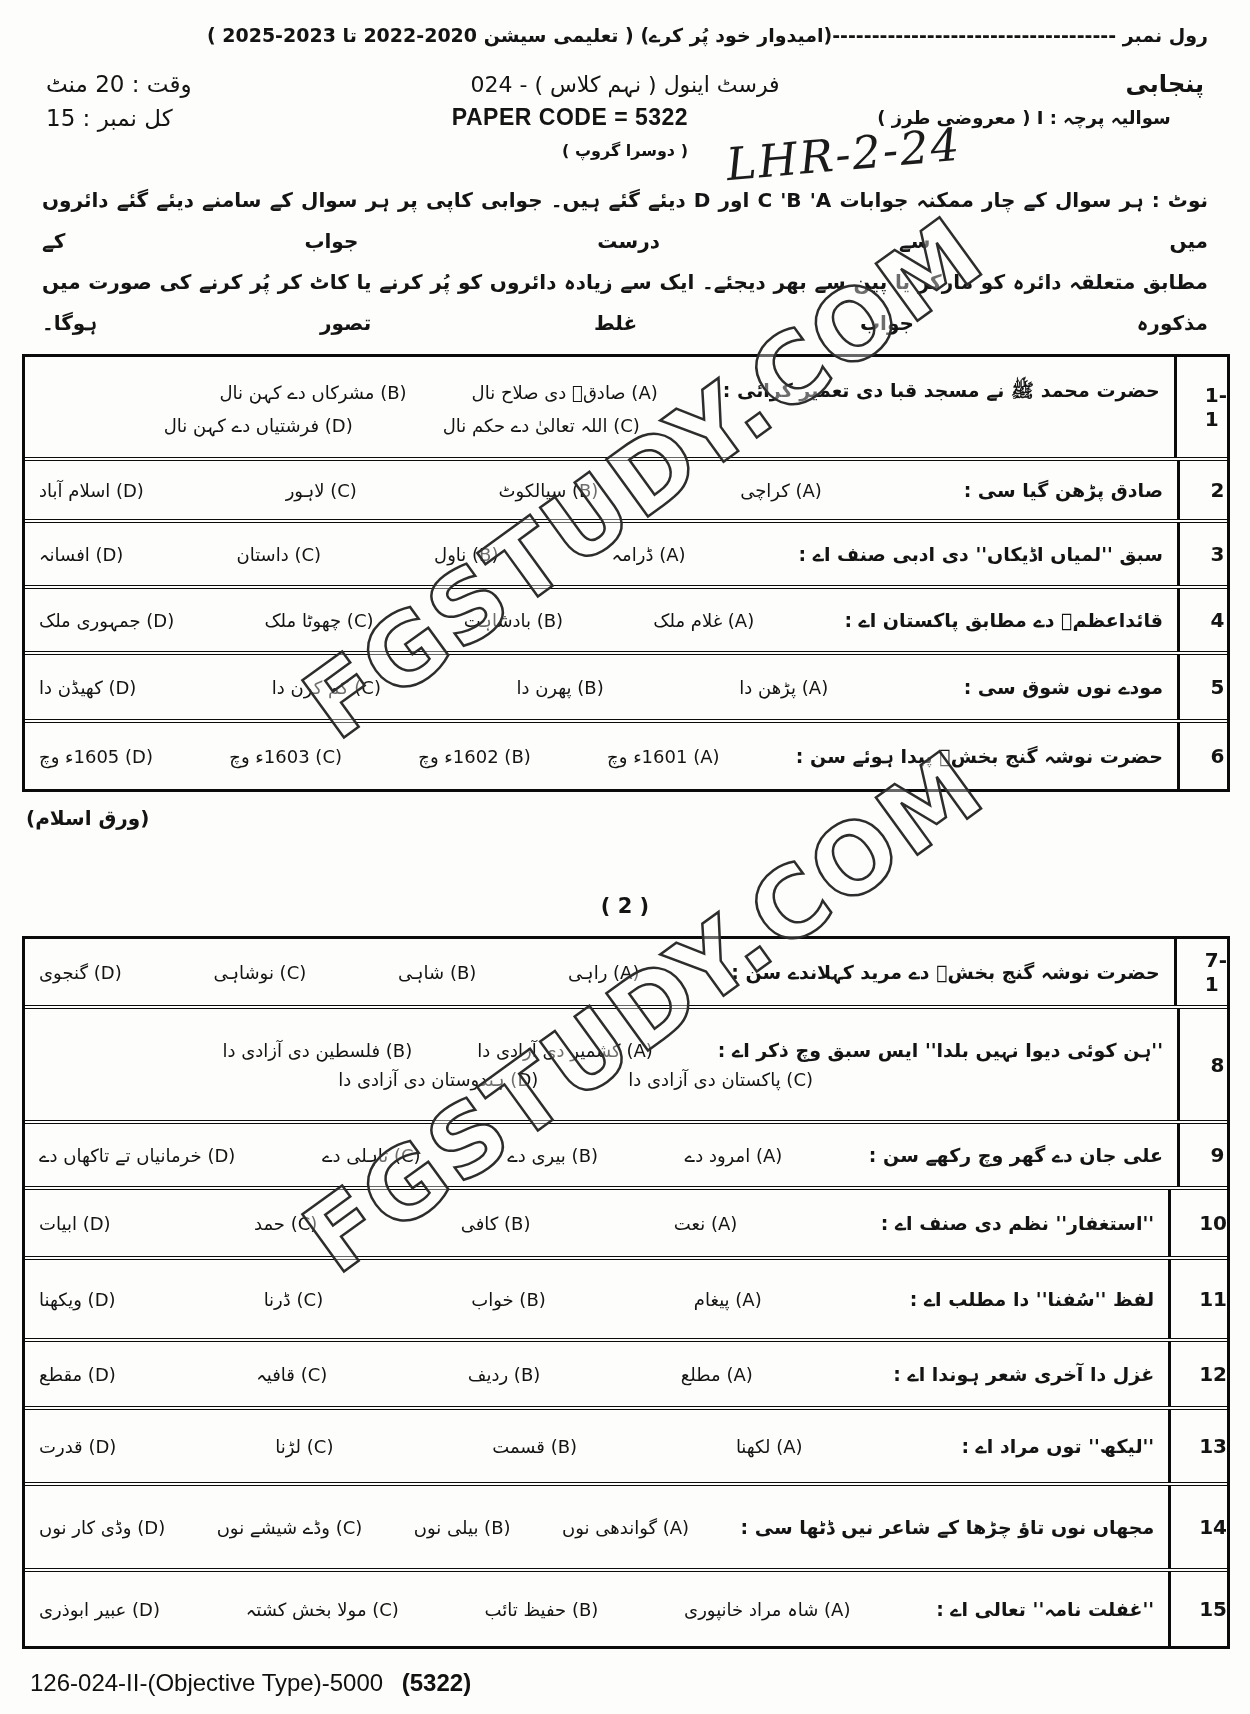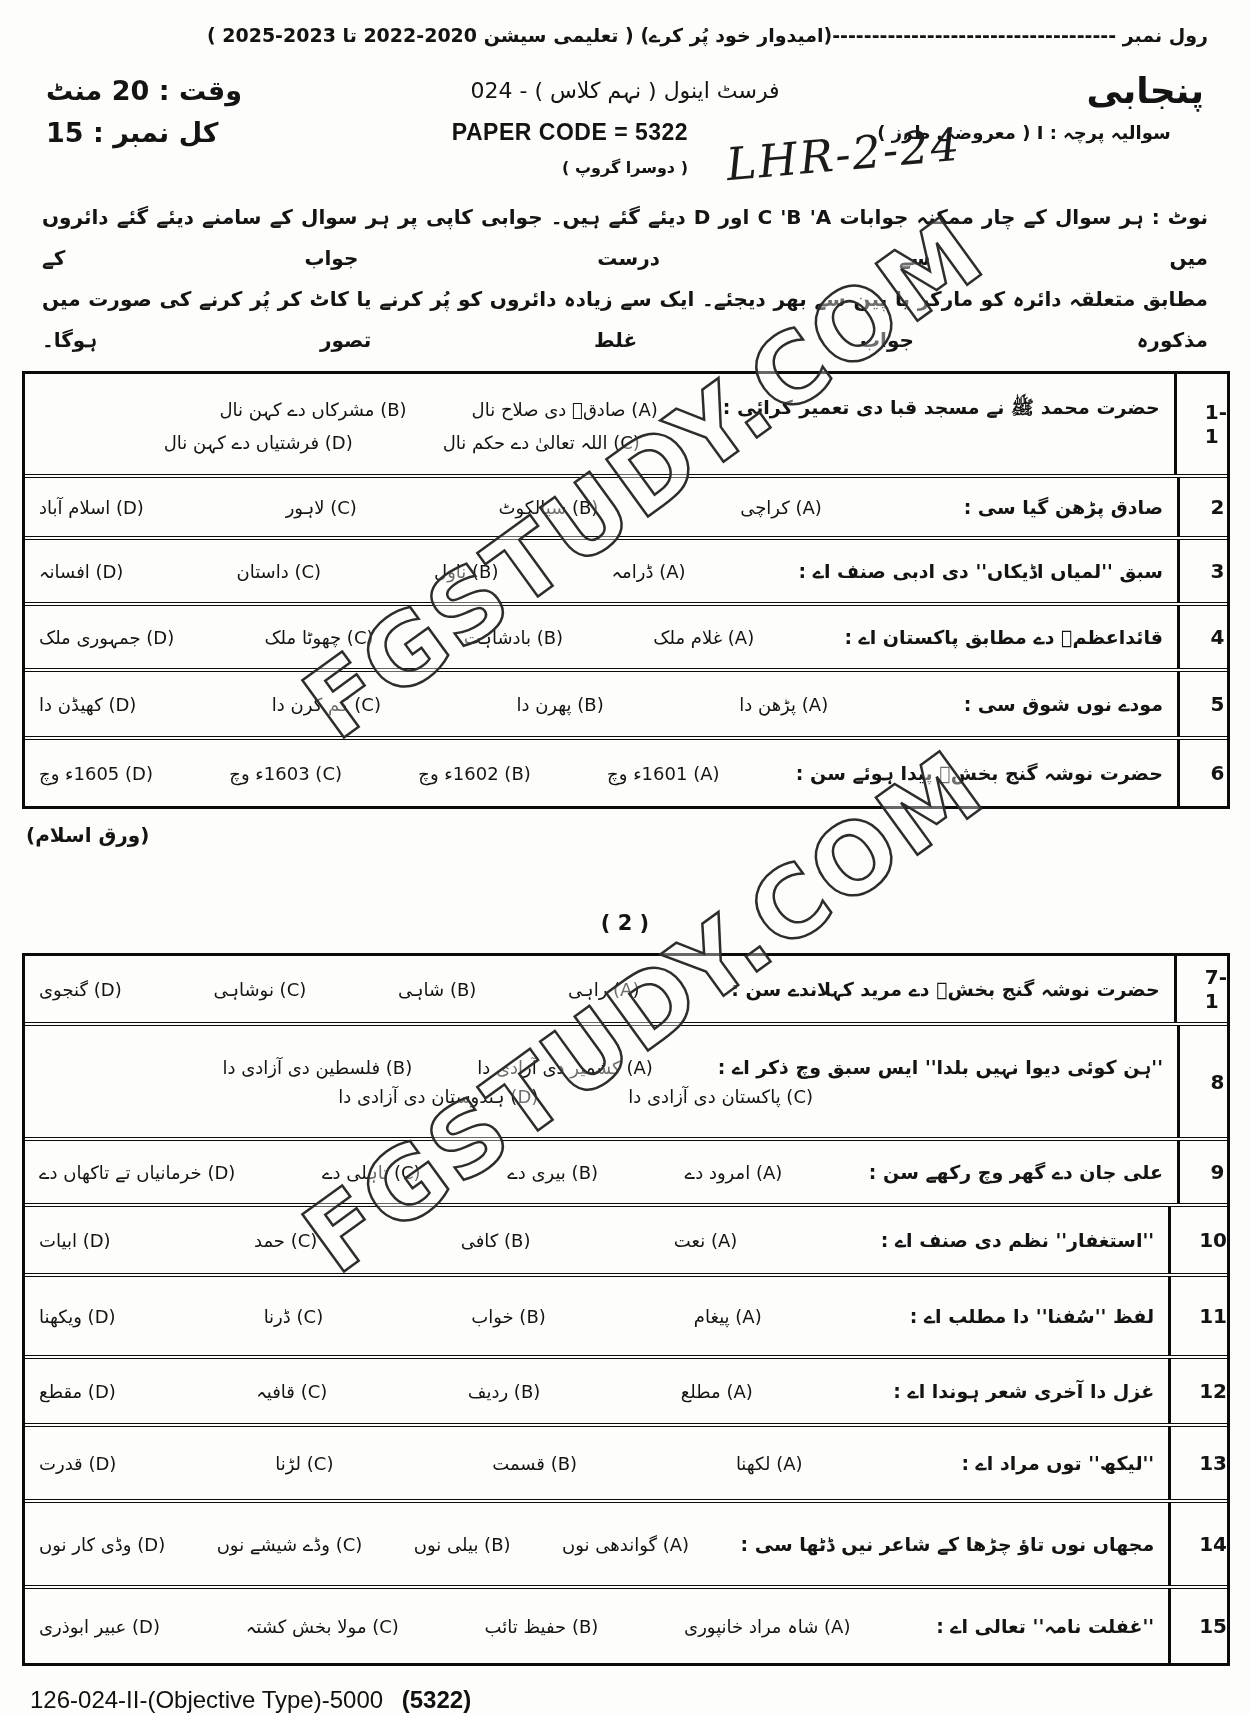--- a/index.html
+++ b/index.html
@@ -12,22 +12,22 @@
 
   
   .hdr-roll {
     margin: 24px 42px 0 42px; direction: rtl; text-align: right;
     font-size: 19px; font-weight: bold; letter-spacing: .2px;
   }
   .hrow { display: flex; justify-content: space-between; align-items: center; margin: 0 46px; }
   .hrow2 { margin-top: 24px; }
   .hrow3 { margin-top: 6px; }
   .hside { width: 250px; }
-  .htime, .hmarks { direction: rtl; text-align: left; font-size: 27px; font-weight: bold; }
-  .hsubject { direction: rtl; text-align: right; font-size: 36px; font-weight: bold; }
+  .htime, .hmarks { direction: rtl; text-align: left; font-size: 23px; font-weight: normal; }
+  .hsubject { direction: rtl; text-align: right; font-size: 24px; font-weight: bold; }
   .hpaper { direction: rtl; text-align: center; font-size: 18px; font-weight: bold; width: 360px; }
   .htitle { direction: rtl; flex: 1; text-align: center; font-size: 22px; font-weight: normal; }
   .hcode { flex: 1; text-align: center; font-family: "Liberation Sans", sans-serif; font-size: 23px; font-weight: bold; letter-spacing: .5px; }
   .hgroup { direction: rtl; text-align: center; margin-top: 10px; font-size: 16px; font-weight: bold; }
   .handwritten {
     position: absolute; top: 128px; left: 726px;
     font-family: "DejaVu Serif", serif; font-style: italic;
     font-size: 45px; letter-spacing: 2px; transform: rotate(-5deg);
     color: #1b1b1b; z-index: 2;
   }

